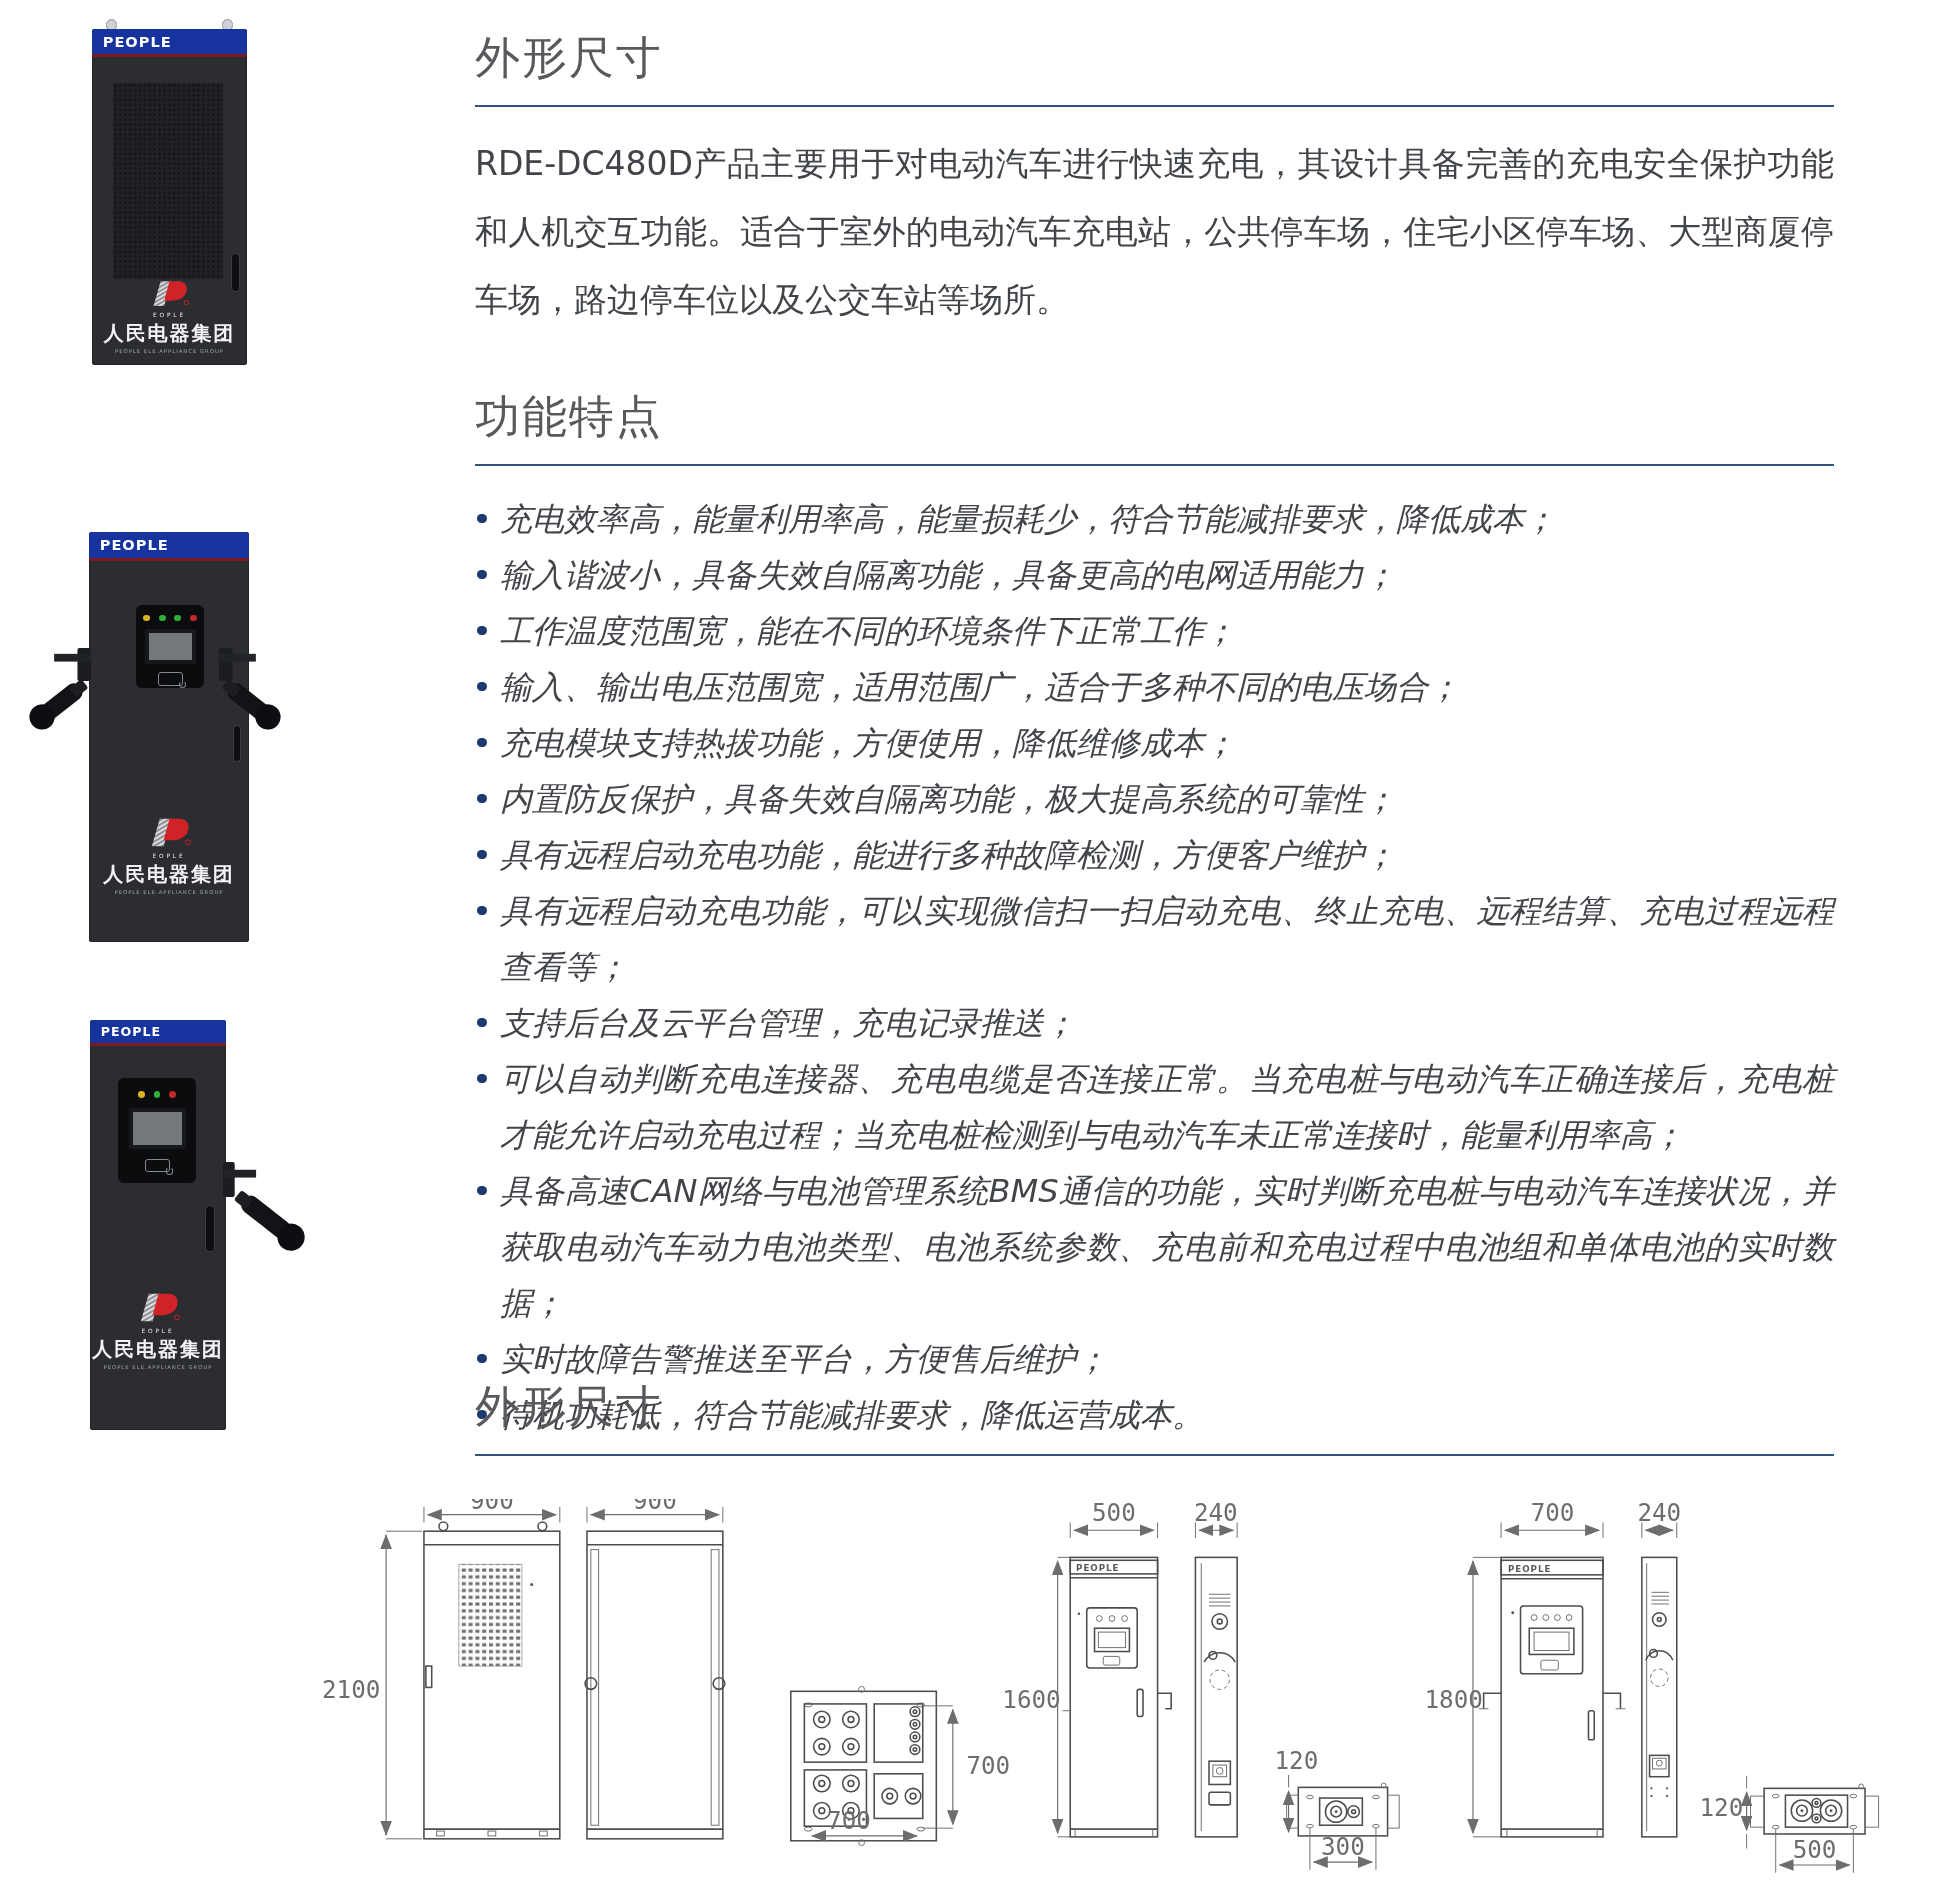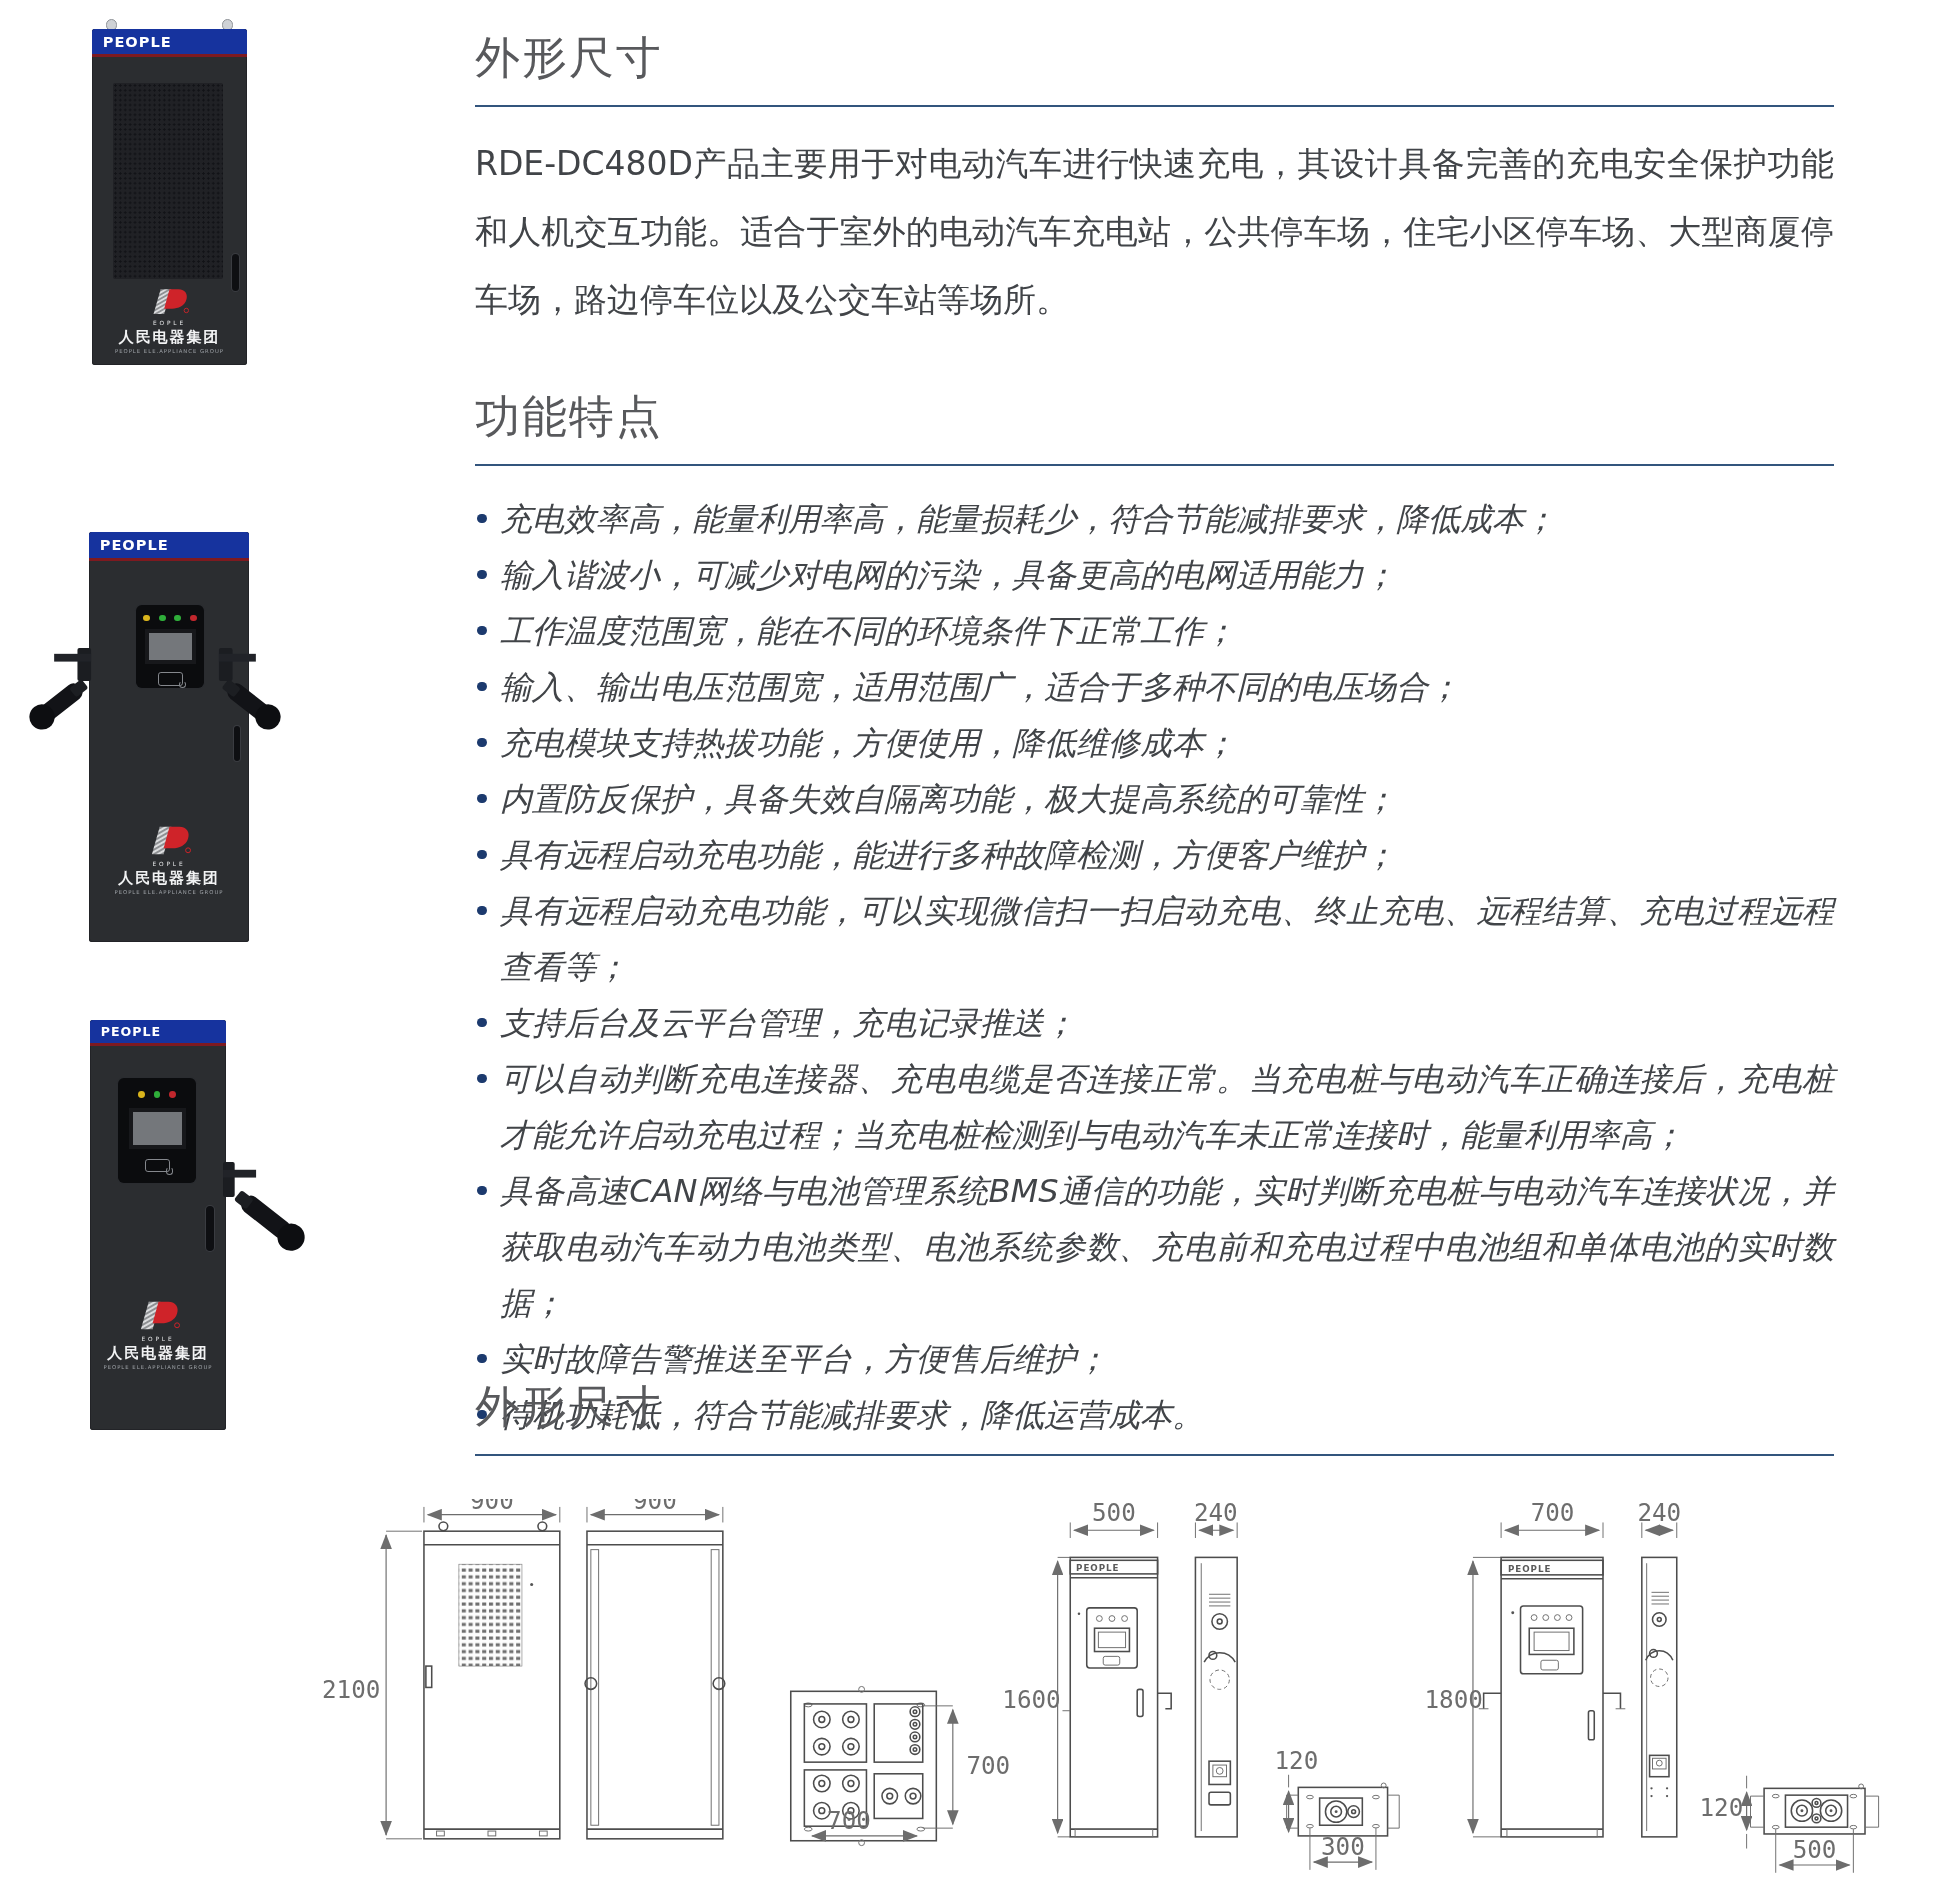--- a/index.html
+++ b/index.html
@@ -26,21 +26,21 @@
   .grille{position:absolute;background-color:#202125;border-radius:1.9px;
           background-image:radial-gradient(#121317 1.3px, transparent 1.3px);background-size:4.9px 4.9px;}
   .handlebar{position:absolute;background:#0e0f12;border-radius:3.9px;box-shadow:0 0 0 1px #3a3c41;}
   .panel{position:absolute;background:#0b0c0e;border-radius:5.8px;box-shadow:0 0 0 1px #2a2c30;}
   .leds{display:flex;justify-content:center;gap:8.7px;margin-top:9.7px;}
   .led{width:6.8px;height:6.8px;border-radius:50%;}
   .scr{margin:7.8px auto 0 auto;background:#74777b;border:4.9px solid #17181b;}
   .card{margin:7.8px auto 0 auto;width:23px;height:11.6px;border:1.9px solid #85888d;border-radius:2.9px;position:relative;}
   .card::after{content:"";position:absolute;right:-4.9px;bottom:-3.9px;width:5.8px;height:5.8px;border:1.9px solid #85888d;border-radius:50%;border-top-color:transparent;}
   .logo{position:absolute;left:0;right:0;text-align:center;}
-  .logo .cn{color:#f2f3f4;font-weight:bold;font-size:15px;letter-spacing:1.9px;margin-top:1.9px;}
+  .logo .cn{color:#f2f3f4;font-weight:bold;font-size:20px;letter-spacing:1.9px;margin-top:1.9px;}
   .logo .en{color:#9da1a6;font-size:5.3px;letter-spacing:1px;margin-top:1px;}
   .logo .sub{color:#e8e9ea;font-size:5.8px;letter-spacing:2.9px;margin-top:-1.9px;}
 
   
   .drawings{position:absolute;left:291px;top:1499px;width:1640px;height:405px;}
   svg text.dimtxt{fill:#6d6d6d;font-family:"DejaVu Sans Mono","Liberation Mono",monospace;font-size:25px;}
   svg text.cadlabel{fill:#5a5a5a;font-family:"DejaVu Sans","Liberation Sans",sans-serif;font-weight:bold;}
   svg .ln{fill:none;stroke:#4d4d4d;stroke-width:1.6;}
   svg .tn{fill:none;stroke:#6d6d6d;stroke-width:1;}
   svg .dm{fill:none;stroke:#6d6d6d;stroke-width:1.2;}
@@ -180,21 +180,21 @@
   <h2>外形尺寸</h2>
   <div class="rule"></div>
   <p class="overview-body">RDE-DC480D产品主要用于对电动汽车进行快速充电，其设计具备完善的充电安全保护功能和人机交互功能。适合于室外的电动汽车充电站，公共停车场，住宅小区停车场、大型商厦停车场，路边停车位以及公交车站等场所。</p>
 </section>
 
 <section class="sec" style="top:388px">
   <h2>功能特点</h2>
   <div class="rule"></div>
   <ul class="features">
     <li>充电效率高，能量利用率高，能量损耗少，符合节能减排要求，降低成本；</li>
-    <li>输入谐波小，可减少对电网的污染，具备更高的电网适用能力；</li>
+    <li>输入谐波小，具备失效自隔离功能，具备更高的电网适用能力；</li>
     <li>工作温度范围宽，能在不同的环境条件下正常工作；</li>
     <li>输入、输出电压范围宽，适用范围广，适合于多种不同的电压场合；</li>
     <li>充电模块支持热拔功能，方便使用，降低维修成本；</li>
     <li>内置防反保护，具备失效自隔离功能，极大提高系统的可靠性；</li>
     <li>具有远程启动充电功能，能进行多种故障检测，方便客户维护；</li>
     <li>具有远程启动充电功能，可以实现微信扫一扫启动充电、终止充电、远程结算、充电过程远程查看等；</li>
     <li>支持后台及云平台管理，充电记录推送；</li>
     <li>可以自动判断充电连接器、充电电缆是否连接正常。当充电桩与电动汽车正确连接后，充电桩才能允许启动充电过程；当充电桩检测到与电动汽车未正常连接时，能量利用率高；</li>
     <li>具备高速CAN网络与电池管理系统BMS通信的功能，实时判断充电桩与电动汽车连接状况，并获取电动汽车动力电池类型、电池系统参数、充电前和充电过程中电池组和单体电池的实时数据；</li>
     <li>实时故障告警推送至平台，方便售后维护；</li>

